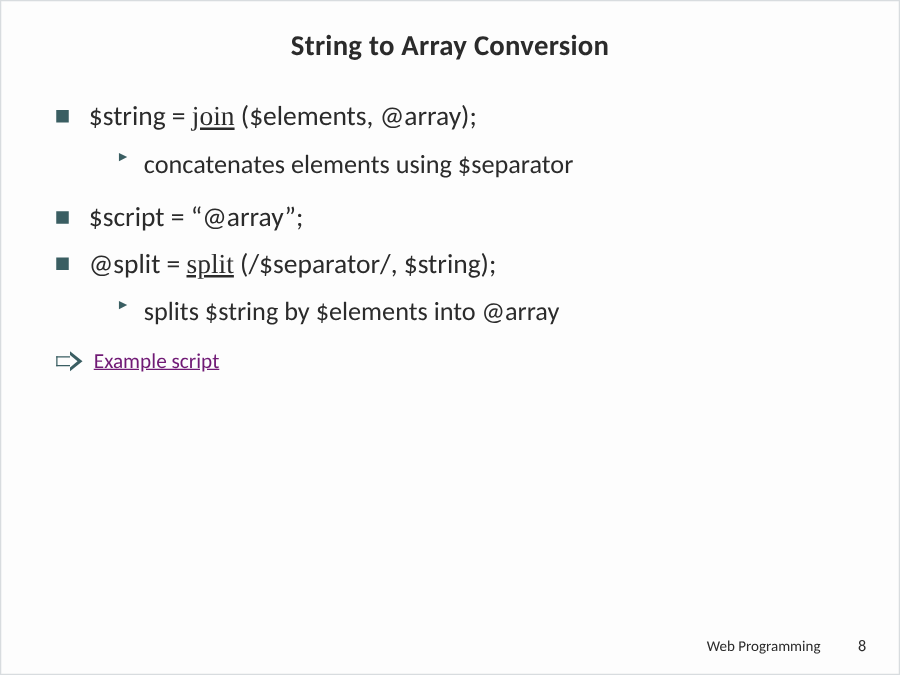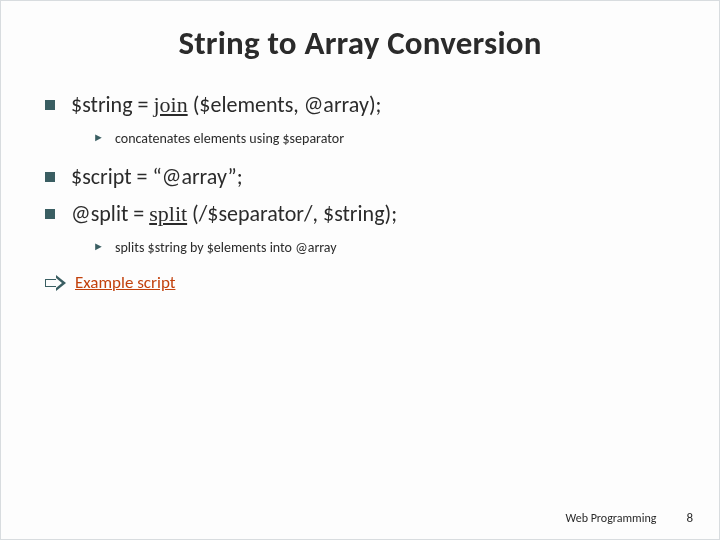--- a/index.html
+++ b/index.html
@@ -10,21 +10,21 @@
     position: relative;
     border: 1px solid #d8dcdf;
   }
   .slide {
     width: 100%;
     height: 100%;
     padding: 18px 30px 0 30px;
     position: relative;
   }
   .title {
-    font-size: 33px;
+    font-size: 23px;
     font-weight: 700;
     color: #2b2b2b;
     text-align: center;
     margin-top: 4px;
     margin-bottom: 28px;
     letter-spacing: 0.2px;
   }
   .lvl1 {
     list-style: none;
     padding-left: 14px;
@@ -47,21 +47,21 @@
   }
   .lvl2 {
     list-style: none;
     padding-left: 22px;
     margin-top: 12px;
     margin-bottom: 16px;
   }
   .lvl2 > li {
     position: relative;
     padding-left: 22px;
-    font-size: 14px;
+    font-size: 21px;
     color: #2b2b2b;
   }
   .lvl2 > li::before {
     content: "►";
     position: absolute;
     left: 0;
     top: 1px;
     font-size: 11px;
     color: #3a5e62;
   }
@@ -104,21 +104,21 @@
     left: 11px;
     top: 2px;
     width: 0;
     height: 0;
     border-top: 5px solid transparent;
     border-bottom: 5px solid transparent;
     border-left: 6px solid #fdfdfd;
   }
   .example-link {
     font-size: 17px;
-    color: #c2410c;
+    color: #701a75;
     text-decoration: underline;
   }
   .footer {
     position: absolute;
     bottom: 14px;
     right: 26px;
     display: flex;
     align-items: baseline;
     gap: 30px;
     font-size: 12px;

